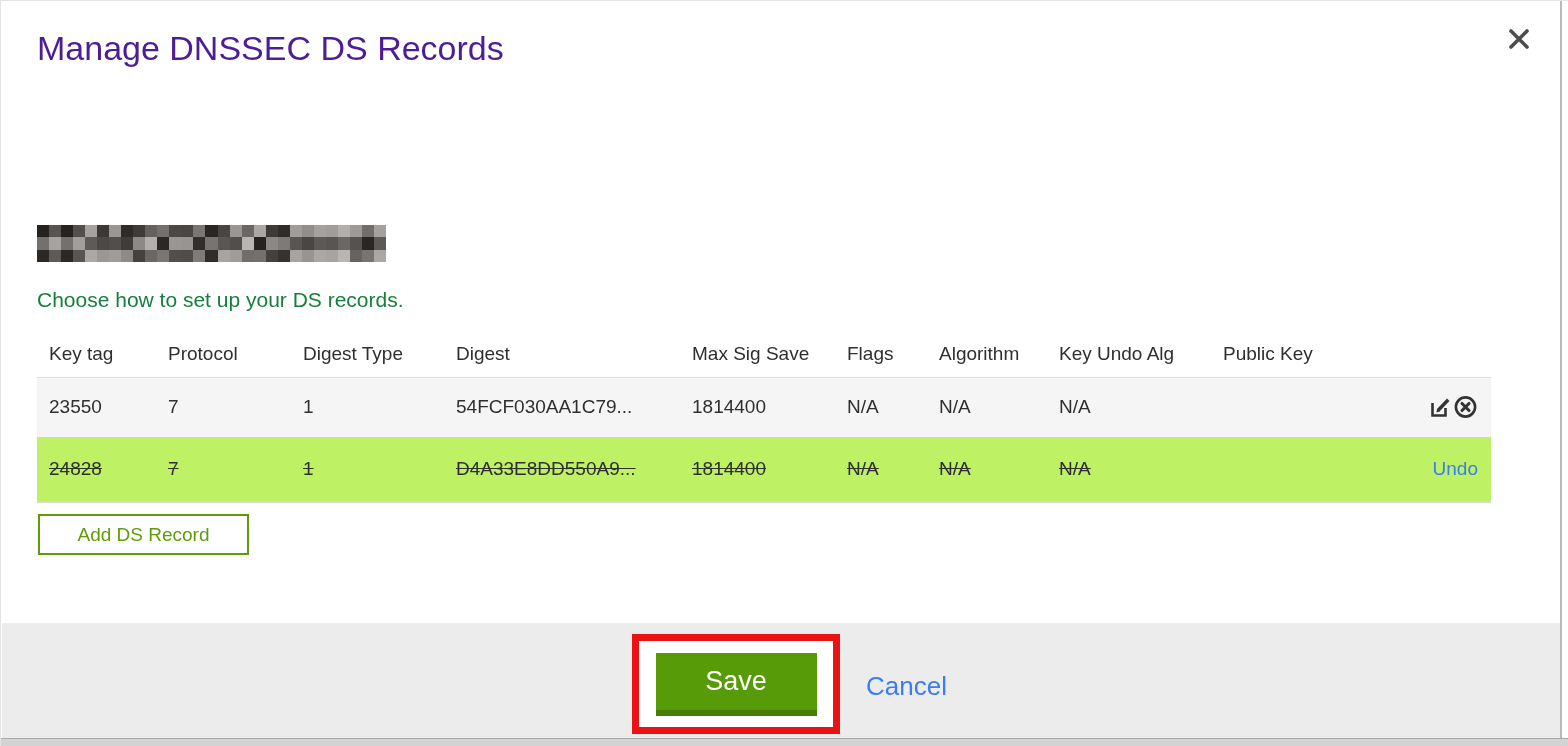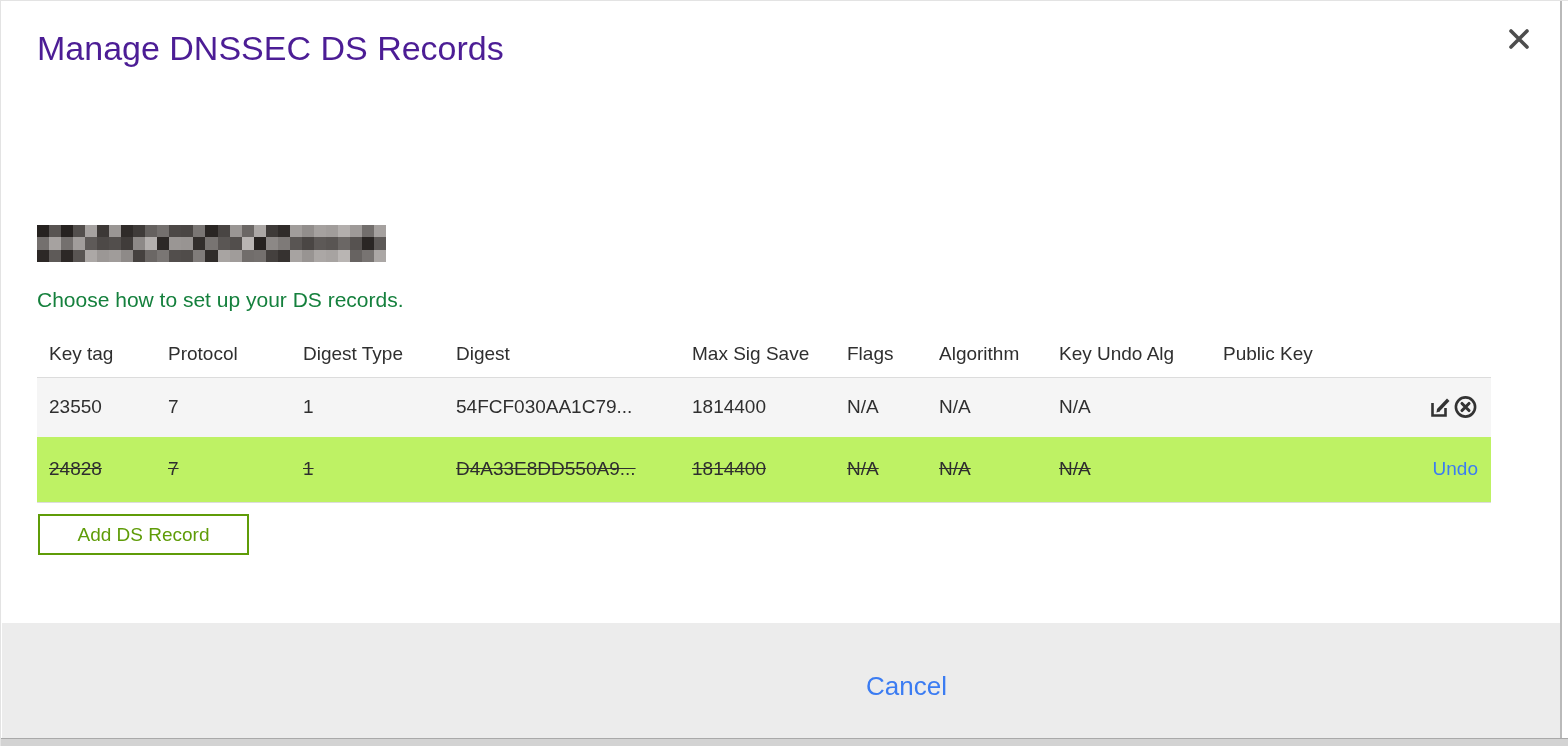--- a/index.html
+++ b/index.html
@@ -237,18 +237,21 @@
         <td class="actions">
           <a class="undo-link">Undo</a>
         </td>
       </tr>
     </tbody>
   </table>
 
   <button class="add-btn">Add DS Record</button>
 
   <div class="footer">
+    <div class="annotation-rect">
+      <button class="save-btn">Save</button>
+    </div>
     <a class="cancel-link">Cancel</a>
   </div>
 
   <div class="right-edge"></div>
   <div class="bottom-strip"></div>
 </div>
 
 </body></html>

